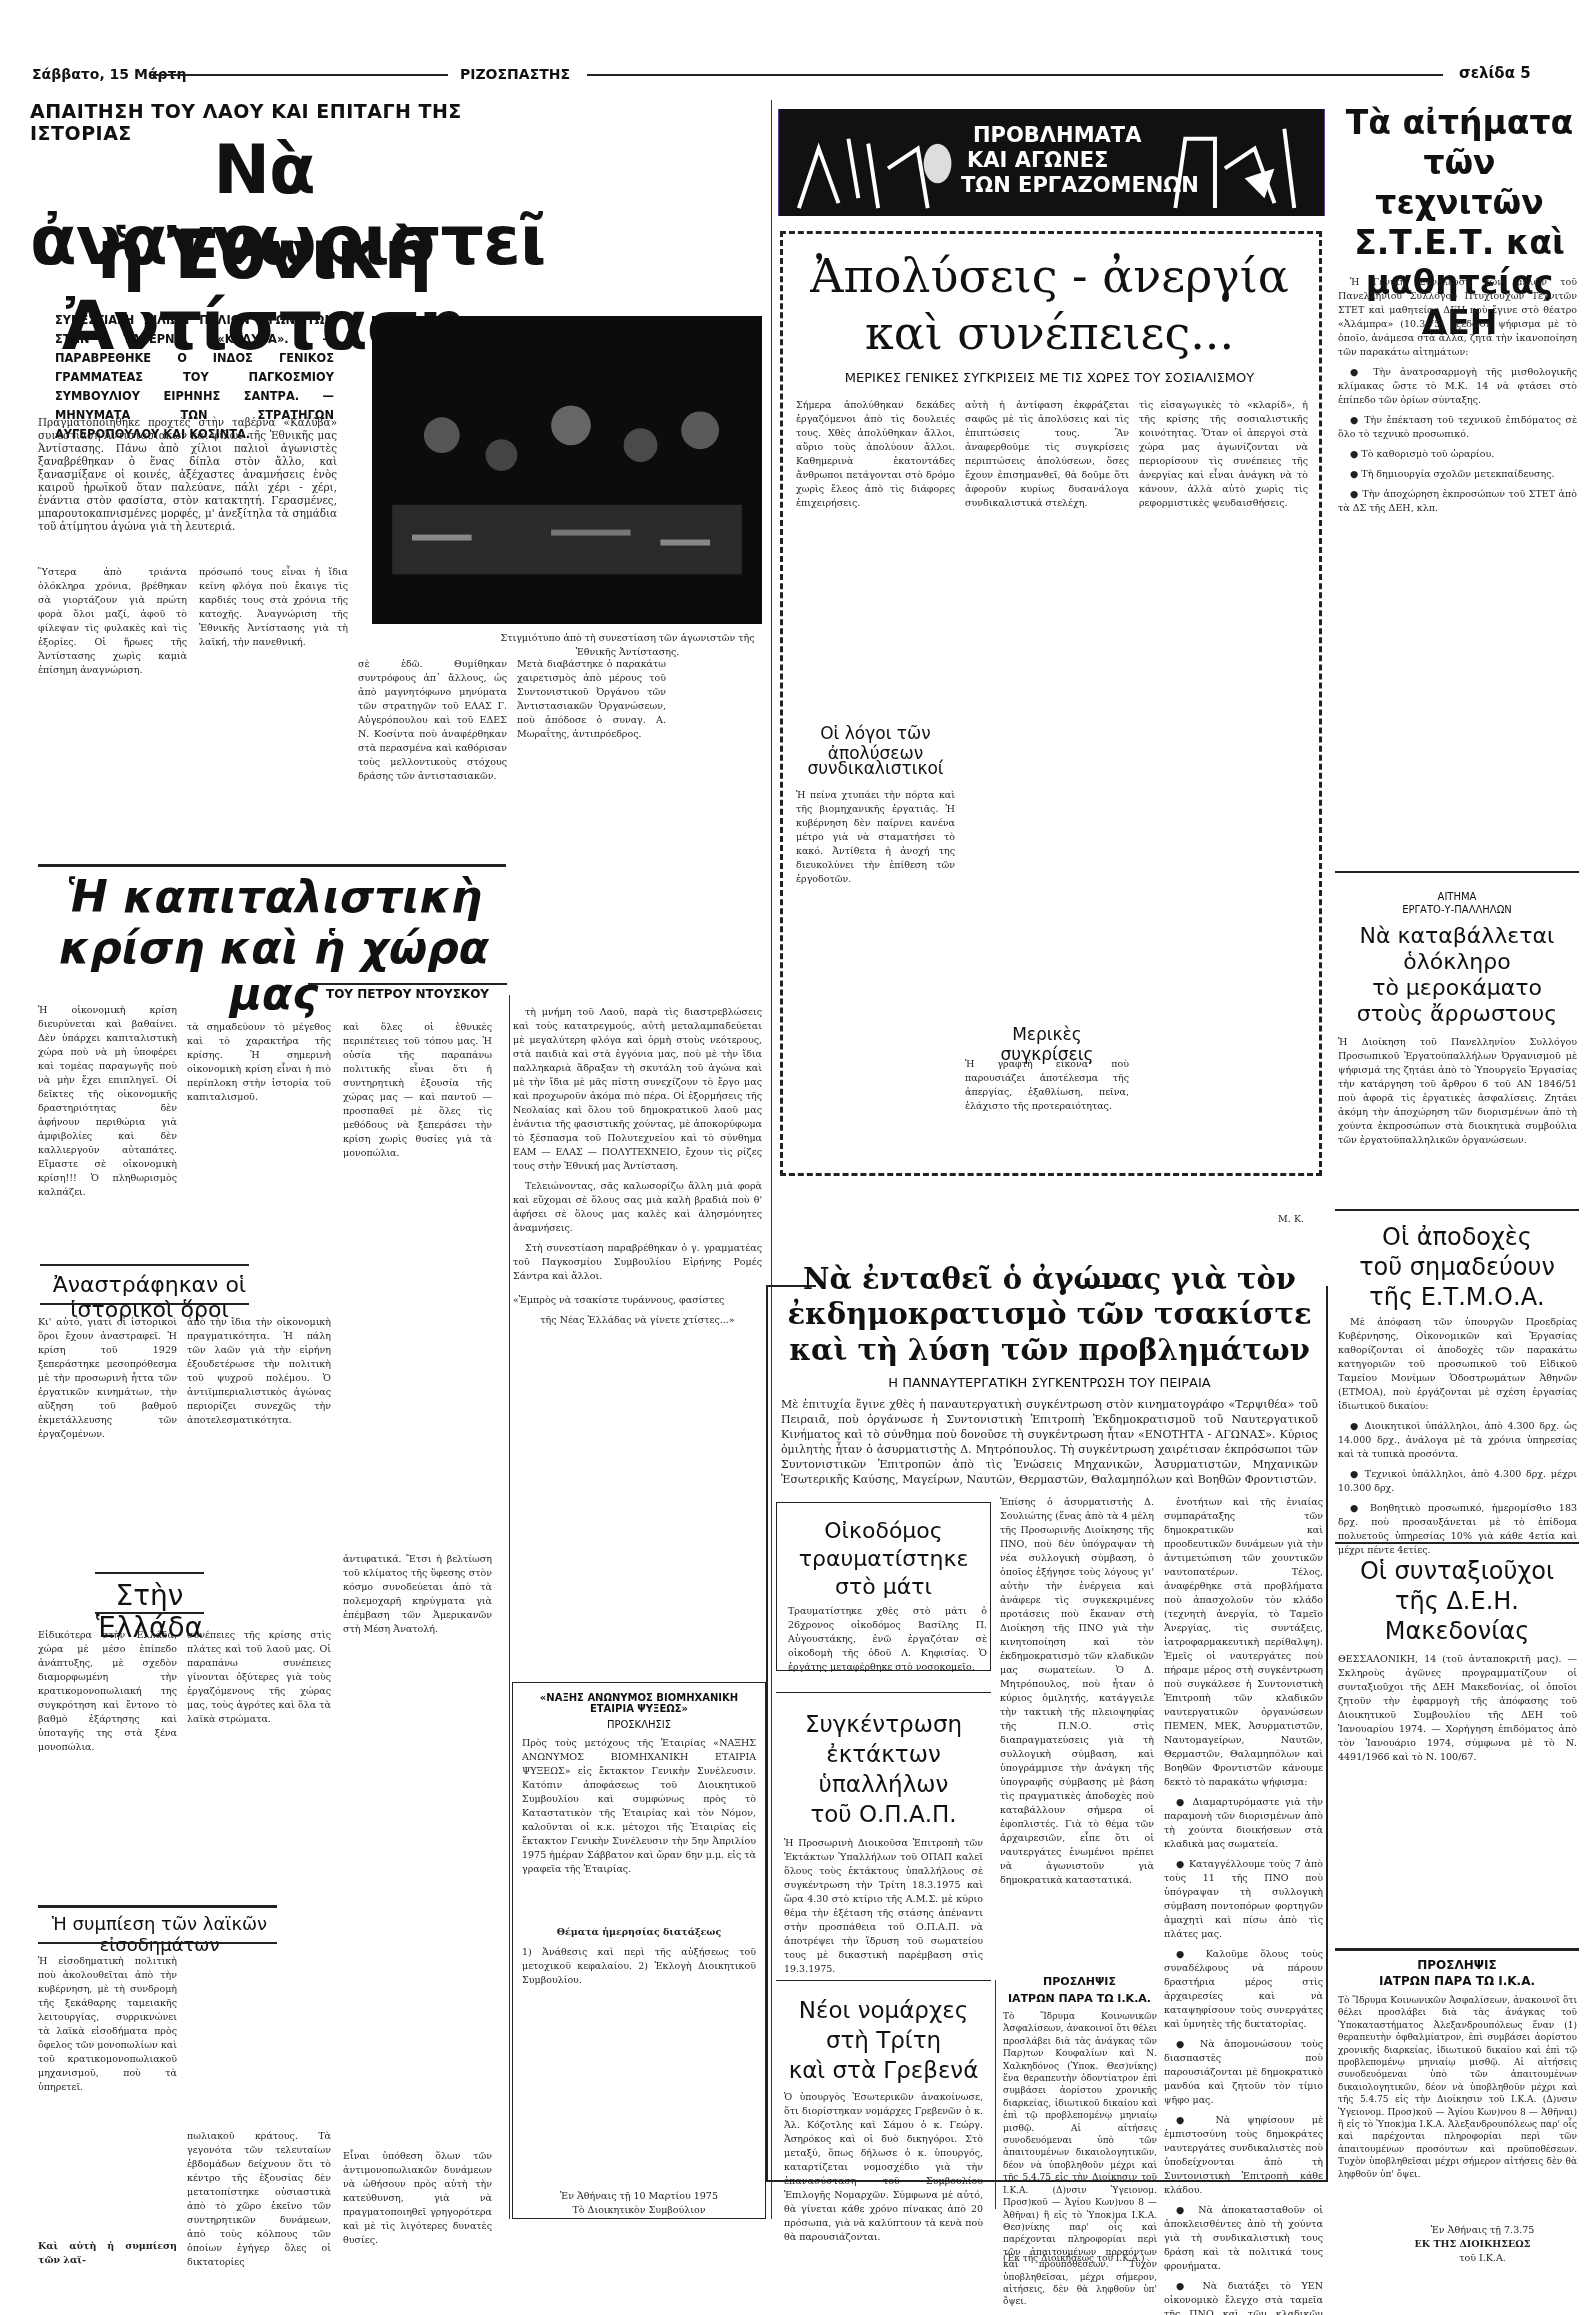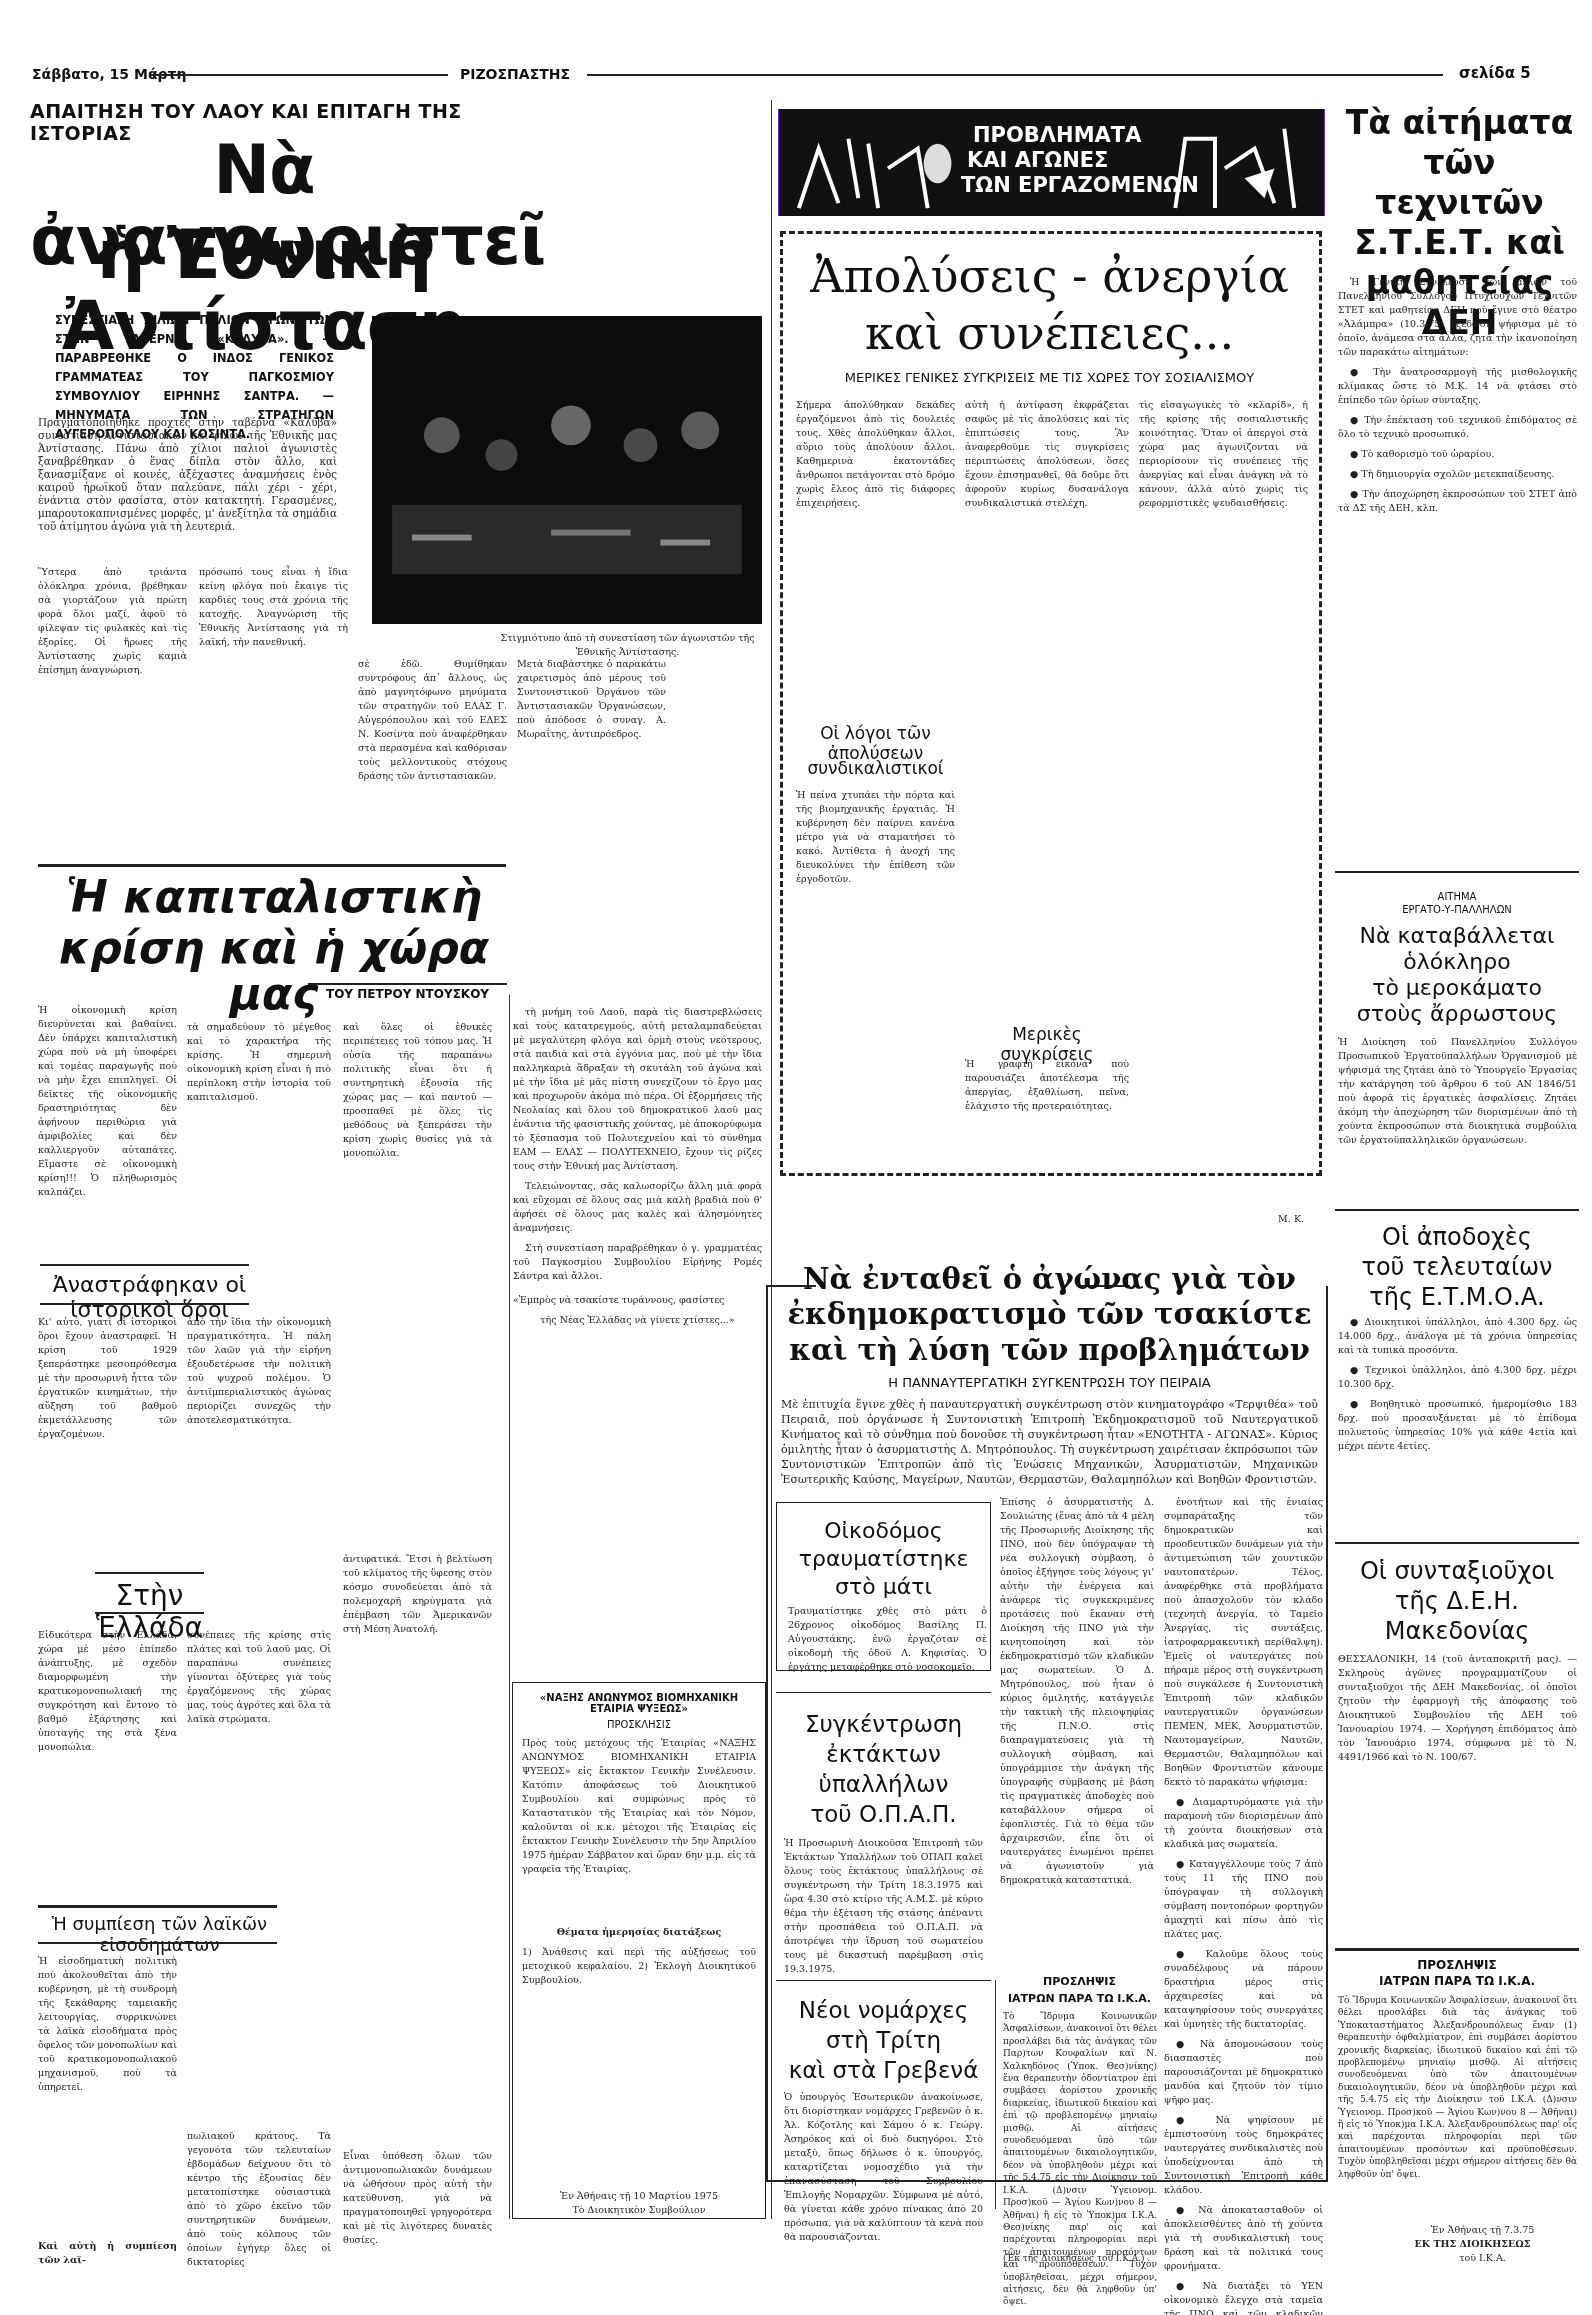--- a/index.html
+++ b/index.html
@@ -146,24 +146,25 @@
   <div>Νὰ καταβάλλεται</div>
   <div>ὁλόκληρο</div>
   <div>τὸ μεροκάματο</div>
   <div>στοὺς ἄρρωστους</div>
 </div>
 <div class="abs body-text" style="left:1338px;top:1035px;width:239px">Ἡ Διοίκηση τοῦ Πανελληνίου Συλλόγου Προσωπικοῦ Ἐργατοϋπαλλήλων Ὀργανισμοῦ μὲ ψήφισμά της ζητάει ἀπὸ τὸ Ὑπουργεῖο Ἐργασίας τὴν κατάργηση τοῦ ἄρθρου 6 τοῦ ΑΝ 1846/51 ποὺ ἀφορᾶ τὶς ἐργατικὲς ἀσφαλίσεις. Ζητάει ἀκόμη τὴν ἀποχώρηση τῶν διορισμένων ἀπὸ τὴ χούντα ἐκπροσώπων στὰ διοικητικὰ συμβούλια τῶν ἐργατοϋπαλληλικῶν ὀργανώσεων.</div>
 <div class="rule" style="left:1335px;top:1209px;width:244px"></div>
 
 <div class="abs h-light" style="left:1335px;top:1222px;width:244px;font-size:24px;line-height:30px">
   <div>Οἱ ἀποδοχὲς</div>
-  <div>τοῦ τελευταίων</div>
+  <div>τοῦ σημαδεύουν</div>
   <div>τῆς Ε.Τ.Μ.Ο.Α.</div>
 </div>
 <div class="abs body-text" style="left:1338px;top:1315px;width:239px">
+  <p>Μὲ ἀπόφαση τῶν ὑπουργῶν Προεδρίας Κυβέρνησης, Οἰκονομικῶν καὶ Ἐργασίας καθορίζονται οἱ ἀποδοχὲς τῶν παρακάτω κατηγοριῶν τοῦ προσωπικοῦ τοῦ Εἰδικοῦ Ταμείου Μονίμων Ὁδοστρωμάτων Ἀθηνῶν (ΕΤΜΟΑ), ποὺ ἐργάζονται μὲ σχέση ἐργασίας ἰδιωτικοῦ δικαίου:</p>
   <p>● <span>Διοικητικοὶ ὑπάλληλοι, ἀπὸ 4.300 δρχ. ὡς 14.000 δρχ., ἀνάλογα μὲ τὰ χρόνια ὑπηρεσίας καὶ τὰ τυπικὰ προσόντα.</span></p>
   <p>● <span>Τεχνικοὶ ὑπάλληλοι, ἀπὸ 4.300 δρχ. μέχρι 10.300 δρχ.</span></p>
   <p>● <span>Βοηθητικὸ προσωπικό, ἡμερομίσθιο 183 δρχ. ποὺ προσαυξάνεται μὲ τὸ ἐπίδομα πολυετοῦς ὑπηρεσίας 10% γιὰ κάθε 4ετία καὶ μέχρι πέντε 4ετίες.</span></p>
 </div>
 <div class="rule" style="left:1335px;top:1542px;width:244px"></div>
 
 <div class="abs h-light" style="left:1335px;top:1556px;width:244px;font-size:24px;line-height:30px">
   <div>Οἱ συνταξιοῦχοι</div>
   <div>τῆς Δ.Ε.Η.</div>
   <div>Μακεδονίας</div>

